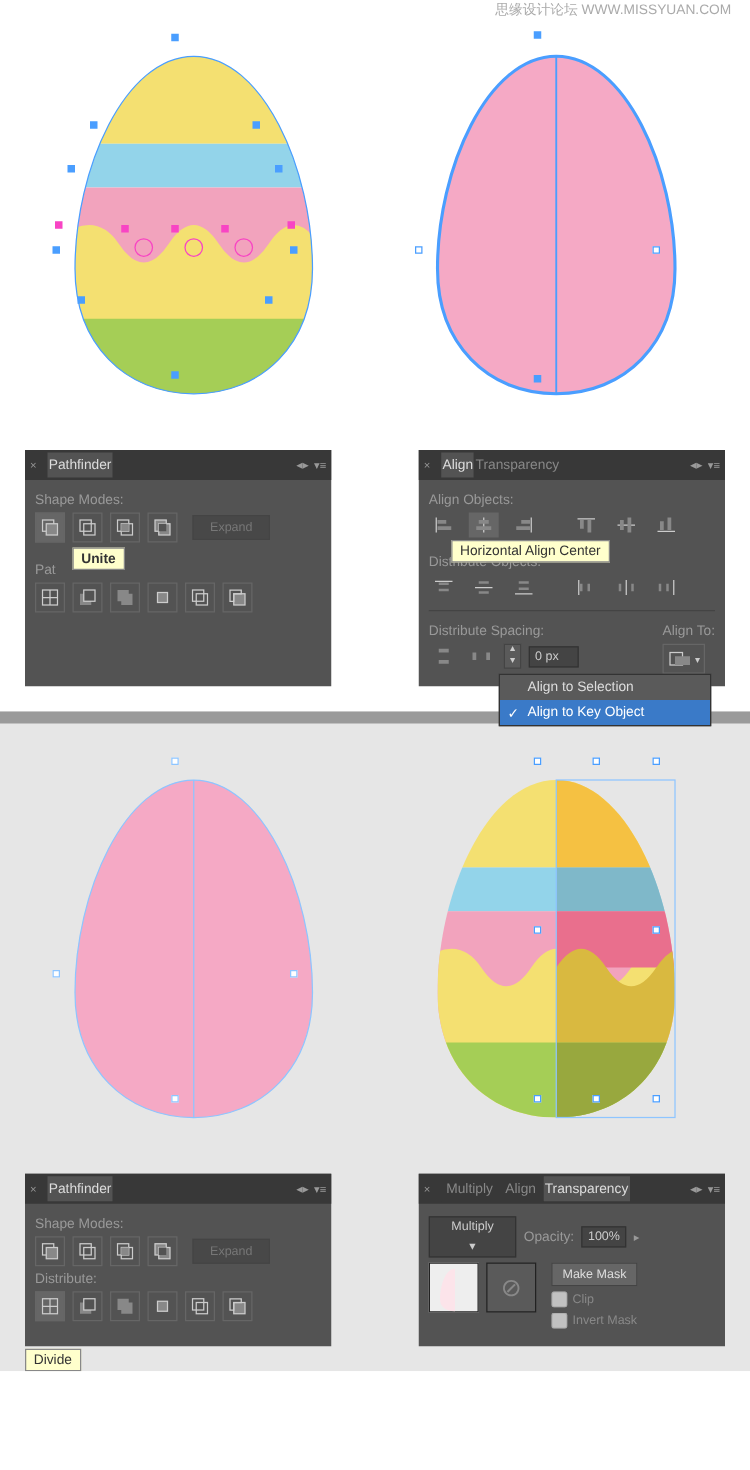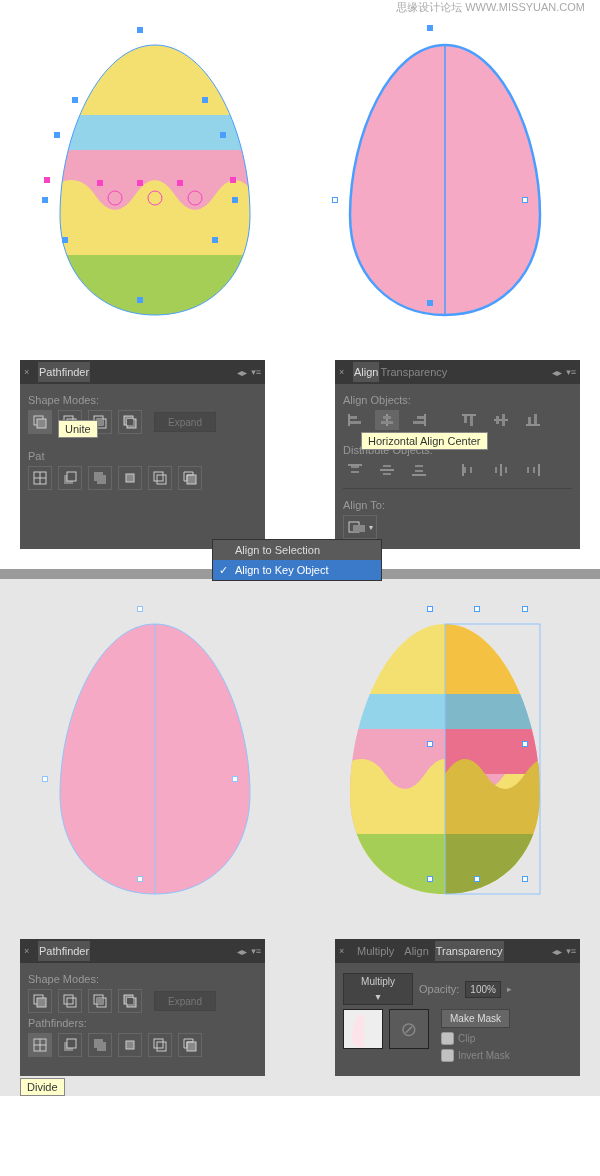--- a/index.html
+++ b/index.html
@@ -142,21 +142,21 @@
               </svg>
             </div>
           <div class="icon-btn">
               <svg width="14" height="14">
                 <rect x="1" y="1" width="9" height="9" fill="#888" stroke="#ccc"></rect>
                 <rect x="4" y="4" width="9" height="9" fill="#888" stroke="#ccc"></rect>
                 <rect x="4" y="4" width="6" height="6" fill="#535353"></rect>
               </svg>
             </div>
           <div class="expand-btn">Expand</div>
-          <div class="tooltip" style="left:30px;top:10px;">Unite</div>
+          <div class="tooltip" style="left:30px;top:28px;font-weight:bold;">Unite</div>
         </div>
         <div class="panel-label" style="margin-top:16px;">Pat</div>
         <div class="icon-row">
           <div class="icon-btn">
               <svg width="14" height="14">
                 <rect x="1" y="1" width="12" height="12" fill="none" stroke="#ccc"></rect>
                 <line x1="7" y1="1" x2="7" y2="13" stroke="#ccc"></line>
                 <line x1="1" y1="7" x2="13" y2="7" stroke="#ccc"></line>
               </svg>
             </div>
@@ -289,20 +289,42 @@
             </div>
           <div class="align-btn">
               <svg width="16" height="14">
                 <rect x="2" y="4" width="2" height="6" fill="#888"></rect>
                 <rect x="8" y="4" width="2" height="6" fill="#888"></rect>
                 <line x1="14" y1="1" x2="14" y2="13" stroke="#ccc"></line>
               </svg>
             </div>
         </div>
         <div style="border-top:1px solid #444; margin-top:8px; padding-top:6px; display:flex; justify-content:space-between;">
+          <div>
+            <div class="panel-label">Distribute Spacing:</div>
+            <div class="icon-row">
+              <div class="align-btn">
+                  <svg width="16" height="14">
+                    <rect x="4" y="1" width="8" height="3" fill="#888"></rect>
+                    <rect x="4" y="10" width="8" height="3" fill="#888"></rect>
+                  </svg>
+                </div>
+              <div class="align-btn">
+                  <svg width="16" height="14">
+                    <rect x="1" y="4" width="3" height="6" fill="#888"></rect>
+                    <rect x="12" y="4" width="3" height="6" fill="#888"></rect>
+                  </svg>
+                </div>
+              <div class="arrows">
+                  <div>▲</div>
+                  <div>▼</div>
+                </div>
+              <input class="num-input" value="0 px" style="">
+            </div>
+          </div>
           <div style="position:relative;">
             <div class="panel-label" style="text-align:right;">Align To:</div>
             <div class="icon-btn" style="width:34px;">
                 <svg width="20" height="14">
                   <rect x="2" y="2" width="10" height="10" fill="none" stroke="#ccc"></rect>
                   <rect x="6" y="5" width="12" height="7" fill="#888"></rect>
                 </svg>
                 <span style="font-size:8px;margin-left:2px;color:#ccc;">▾</span>
               </div>
             <div class="dropdown-menu">
@@ -400,21 +422,21 @@
             </div>
           <div class="icon-btn">
               <svg width="14" height="14">
                 <rect x="1" y="1" width="9" height="9" fill="#888" stroke="#ccc"></rect>
                 <rect x="4" y="4" width="9" height="9" fill="#888" stroke="#ccc"></rect>
                 <rect x="4" y="4" width="6" height="6" fill="#535353"></rect>
               </svg>
             </div>
           <div class="expand-btn">Expand</div>
         </div>
-        <div class="panel-label">Pathfinders:</div>
+        <div class="panel-label">Distribute:</div>
         <div class="icon-row">
           <div class="icon-btn active">
               <svg width="14" height="14">
                 <rect x="1" y="1" width="12" height="12" fill="none" stroke="#ccc"></rect>
                 <line x1="7" y1="1" x2="7" y2="13" stroke="#ccc"></line>
                 <line x1="1" y1="7" x2="13" y2="7" stroke="#ccc"></line>
               </svg>
             </div>
           <div class="icon-btn">
               <svg width="14" height="14">

